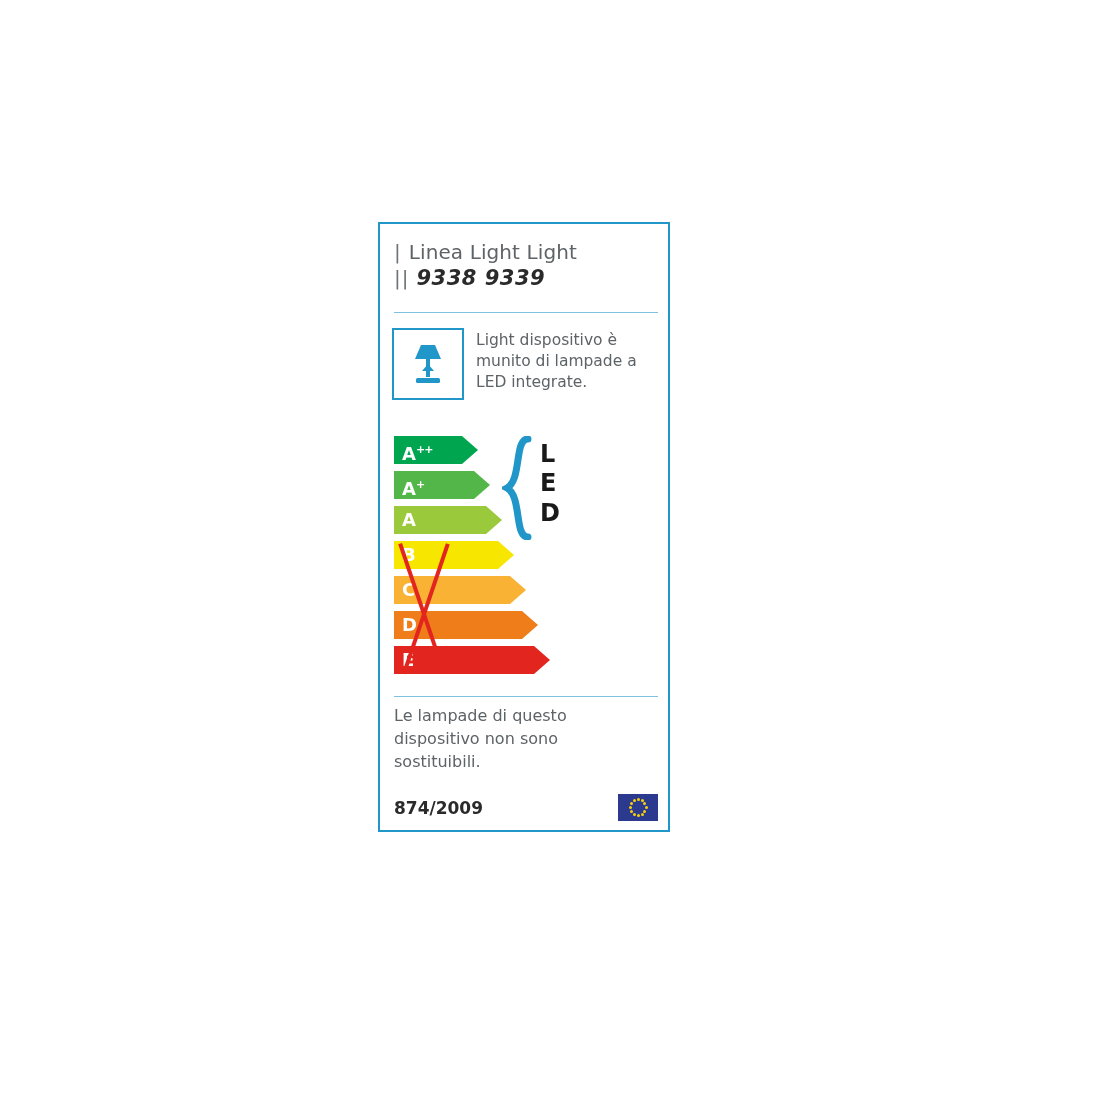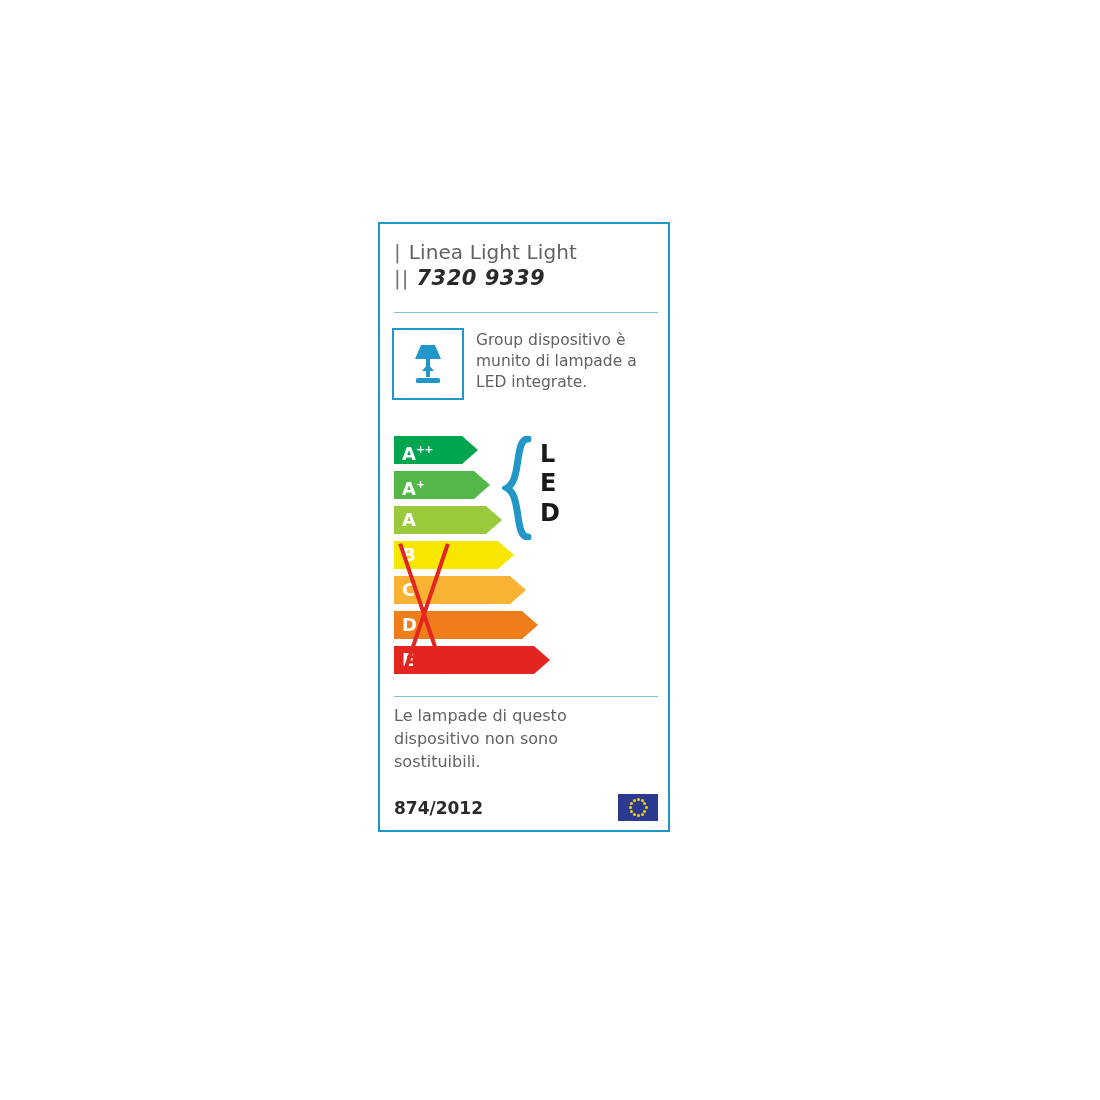--- a/index.html
+++ b/index.html
@@ -230,36 +230,36 @@
 
   <div class="label-card">
 
     <div class="brand-block">
       <div class="brand-line">
         <span class="brand-pipes">|</span>
         <span class="brand-name">Linea Light Light</span>
       </div>
       <div class="model-line">
         <span class="model-pipes">||</span>
-        <span class="model-name">7320 9339</span>
+        <span class="model-name">9338 9339</span>
       </div>
     </div>
 
     <div class="divider divider-top"></div>
 
     <div class="picto-row">
       <div class="picto-box">
         <svg width="46" height="48" viewBox="0 0 46 48" aria-hidden="true">
           <path d="M10 19 L16 5 H30 L36 19 Z" fill="#2196c8"></path>
           <rect x="21" y="19" width="4" height="18" fill="#2196c8"></rect>
           <path d="M23 24 L17 31 H29 Z" fill="#2196c8"></path>
           <rect x="11" y="38" width="24" height="5" rx="1.5" fill="#2196c8"></rect>
         </svg>
       </div>
-      <div class="picto-note">Group dispositivo è munito di lampade a LED integrate.</div>
+      <div class="picto-note">Light dispositivo è munito di lampade a LED integrate.</div>
     </div>
 
     <div class="scale">
         <div class="bar" style="top: 0px;">
           <div class="body" style="width: 68px; background: rgb(0, 166, 79);"></div>
           <div class="arrow" style="left: 68px; border-left: 16px solid rgb(0, 166, 79);"></div>
           <div class="txt">A<sup>++</sup></div>
         </div>
         <div class="bar" style="top: 35px;">
           <div class="body" style="width: 80px; background: rgb(82, 182, 72);"></div>
@@ -306,21 +306,21 @@
           <div>E</div>
           <div>D</div>
         </div>
     </div>
 
     <div class="divider divider-bottom"></div>
 
     <div class="bottom-note">Le lampade di questo dispositivo non sono sostituibili.</div>
 
     <div class="reg-row">
-      <span class="reg-number">874/2012</span>
+      <span class="reg-number">874/2009</span>
       <span class="eu-flag">
           <span class="eu-star" style="left: 18.5px; top: 4px;"></span>
           <span class="eu-star" style="left: 22.5px; top: 5.0718px;"></span>
           <span class="eu-star" style="left: 25.4282px; top: 8px;"></span>
           <span class="eu-star" style="left: 26.5px; top: 12px;"></span>
           <span class="eu-star" style="left: 25.4282px; top: 16px;"></span>
           <span class="eu-star" style="left: 22.5px; top: 18.9282px;"></span>
           <span class="eu-star" style="left: 18.5px; top: 20px;"></span>
           <span class="eu-star" style="left: 14.5px; top: 18.9282px;"></span>
           <span class="eu-star" style="left: 11.5718px; top: 16px;"></span>

